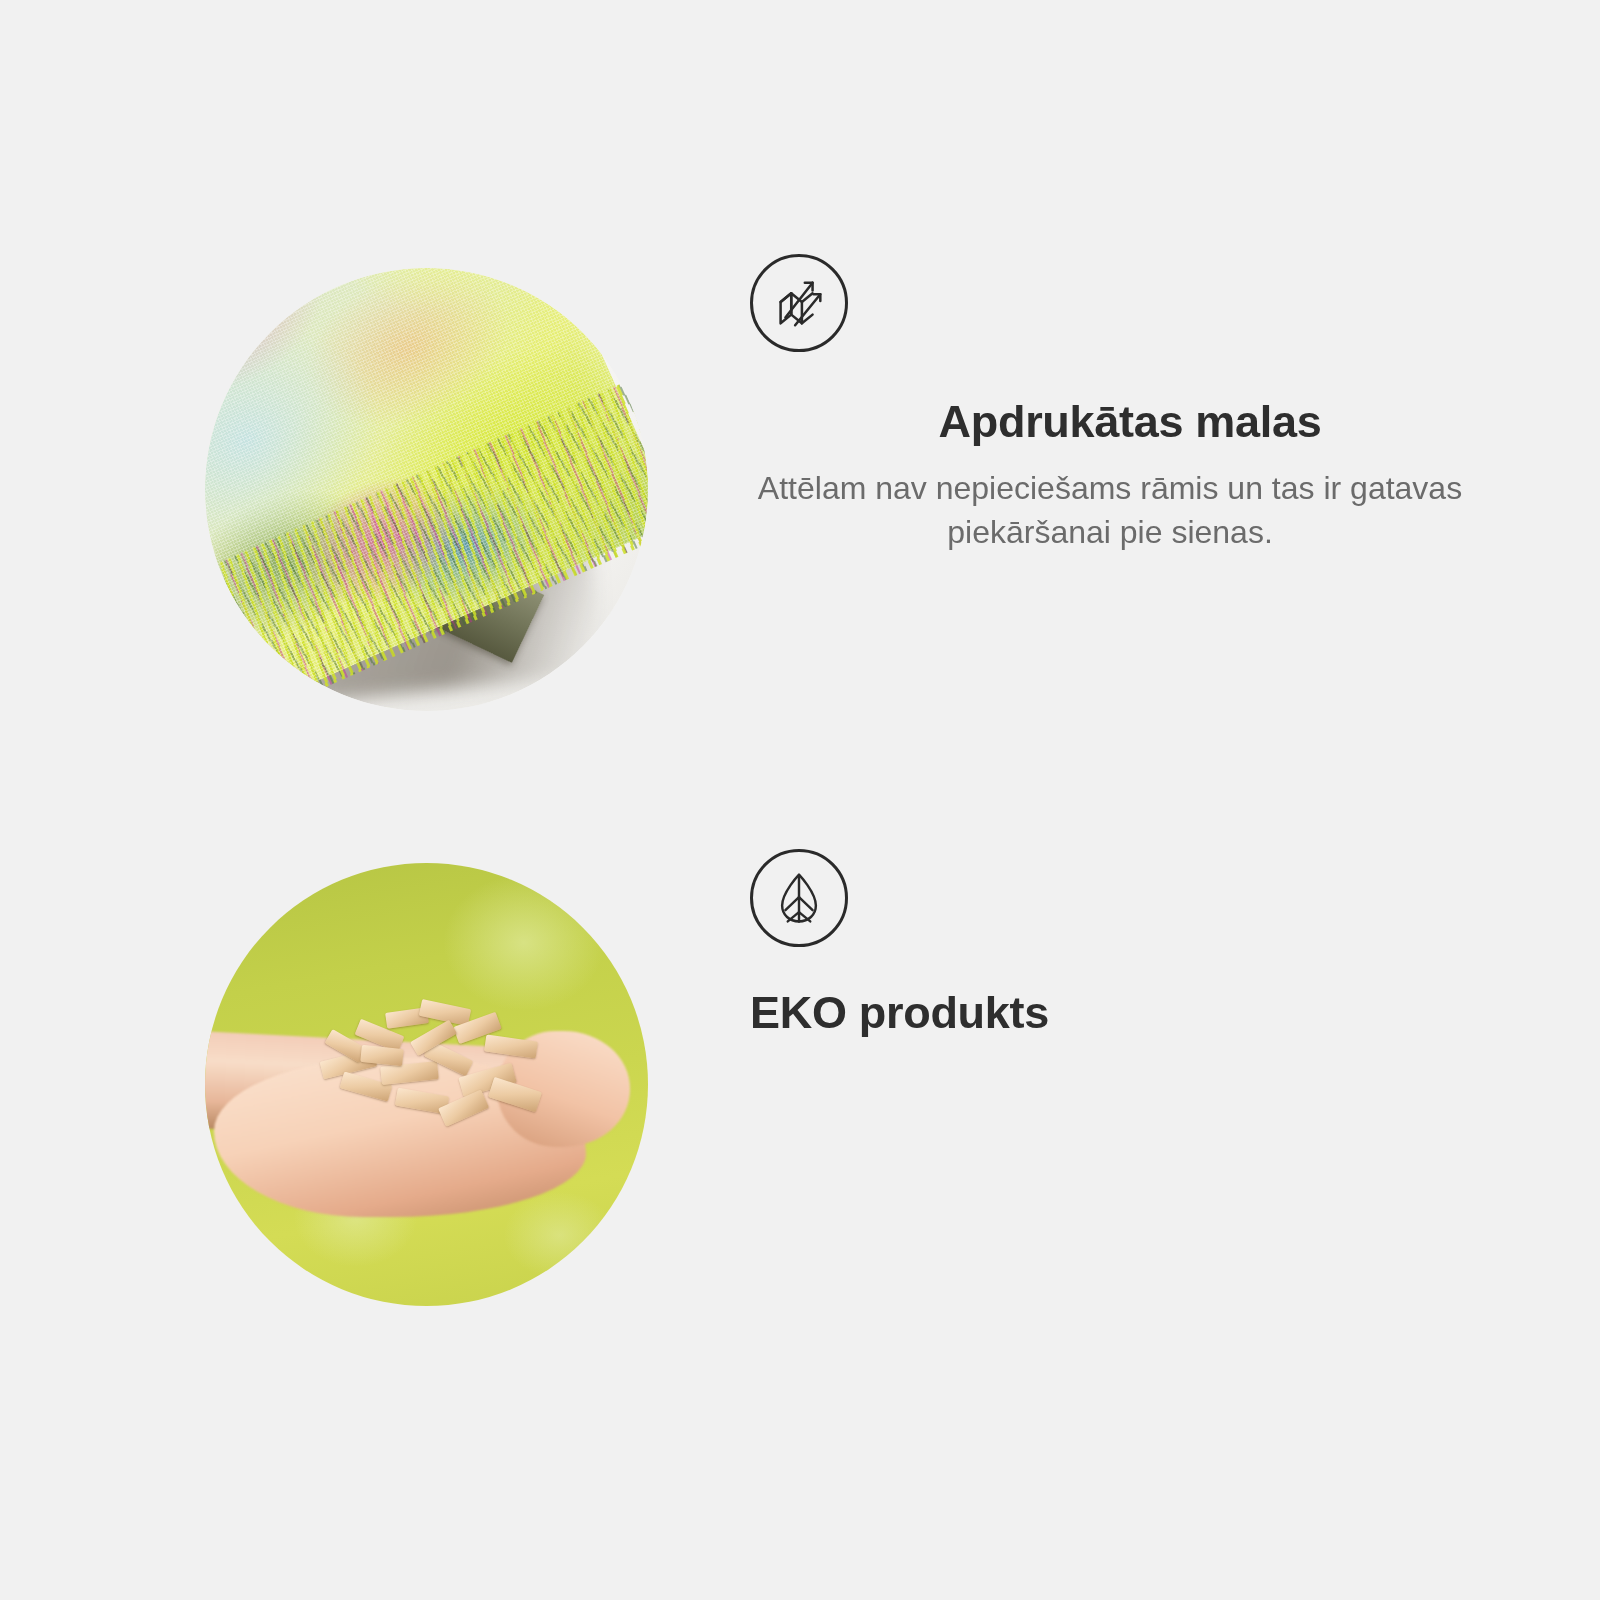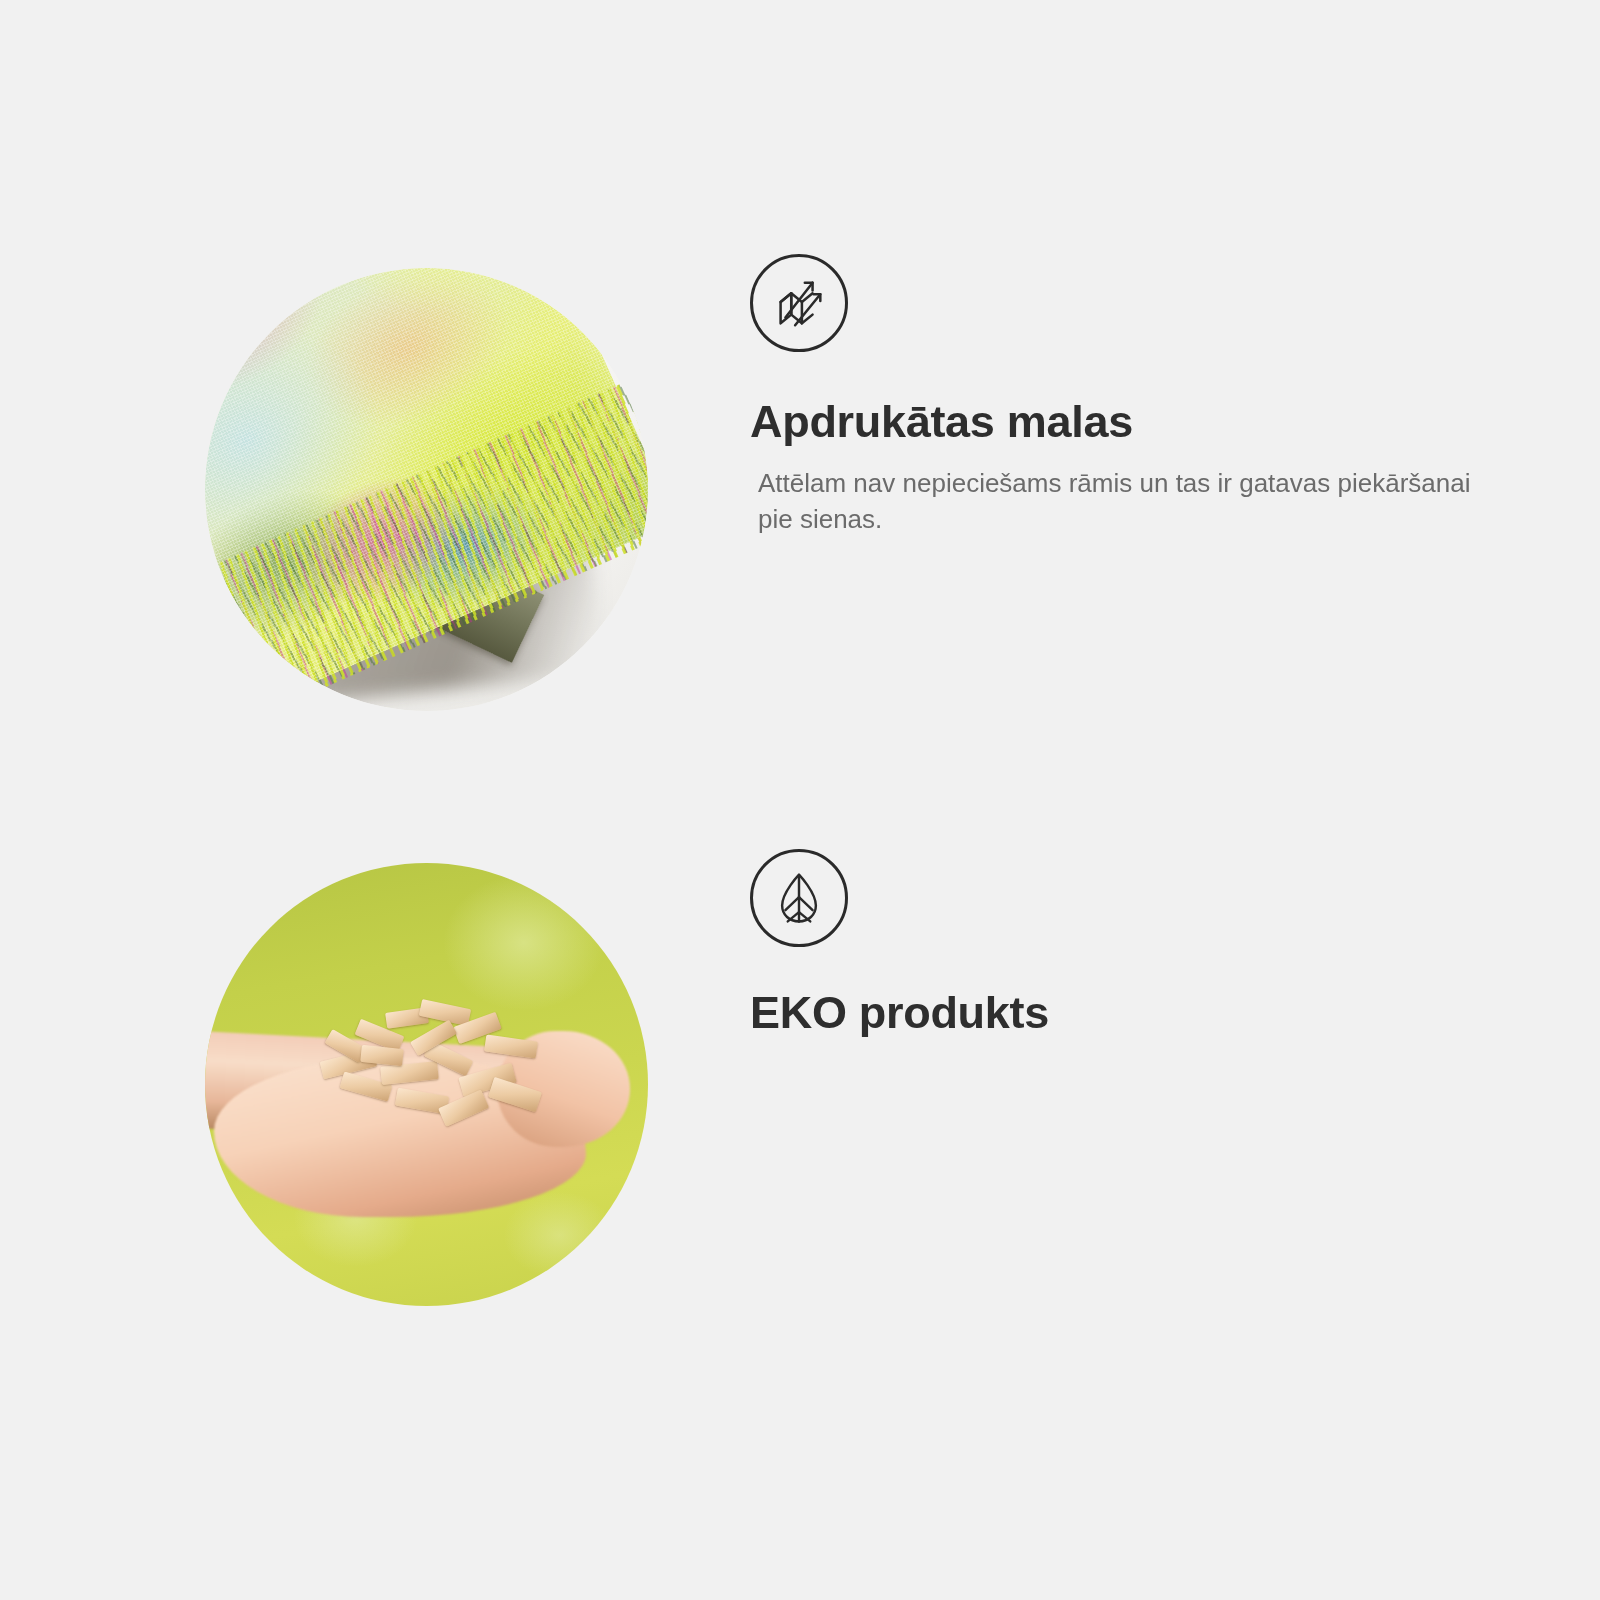--- a/index.html
+++ b/index.html
@@ -20,21 +20,21 @@
     inset: 0;
     background: #f1f1f1;
   }
 
   
   .feature {
     position: absolute;
     display: flex;
     align-items: flex-start;
   }
-  .feature-1 { left: 0;   top: 250px;  width: 1543px; }
+  .feature-1 { left: 0;   top: 250px;  width: 1543px; text-align: center; }
   .feature-2 { left: 0;   top: 845px;  width: 1392px; }
 
   
   .media-wrap {
     position: relative;
     width: 460px;
     height: 460px;
     margin-left: 195px;
     flex: 0 0 auto;
   }
@@ -213,23 +213,23 @@
     font-size: 45px;
     font-weight: 700;
     color: #2e2e2e;
     letter-spacing: -0.3px;
     line-height: 1.15;
   }
   .feature-1 .feature-title { margin-top: 44px; }
   .feature-2 .feature-title { margin-top: 40px; }
 
   .feature-desc {
-    margin: 8px;
+    margin: 0;
     padding: 0;
-    font-size: 26px;
+    font-size: 32px;
     font-weight: 400;
     color: #6b6b6b;
     line-height: 1.38;
     max-width: 720px;
   }
   .feature-1 .feature-desc { margin-top: 18px; }
   .feature-2 .feature-desc { margin-top: 16px; }
 </style>
 </head>
 <body>

